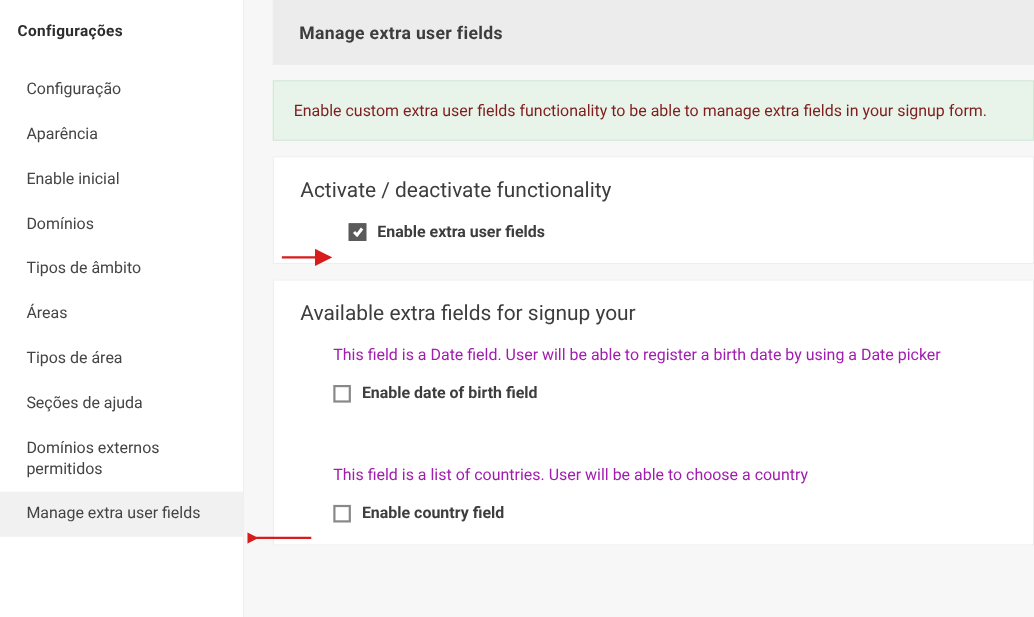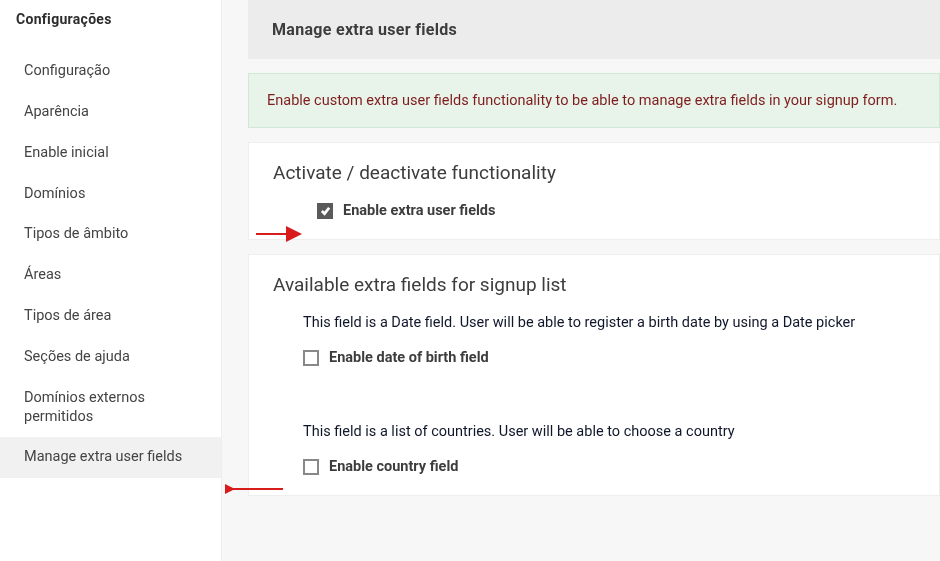--- a/index.html
+++ b/index.html
@@ -11,21 +11,21 @@
       height: 561px;
       overflow: hidden;
       position: relative;
     }
     .sidebar {
       width: 222px;
       background: #fff;
       float: left;
       height: 561px;
       border-right: 1px solid #eee;
-      padding-top: 8px;
+      padding-top: 18px;
     }
     .sidebar-title {
       font-weight: 700;
       font-size: 14px;
       letter-spacing: 0.3px;
       padding: 3px 16px 24px 16px;
       color: #2d2d2d;
     }
     .sidebar-item {
       padding: 11px 16px 11px 24px;
@@ -83,21 +83,21 @@
       padding-left: 44px;
       position: relative;
     }
     .checkbox-label {
       font-size: 14.5px;
       font-weight: 700;
       color: #3d3d3d;
     }
     .field-desc {
       font-size: 14.5px;
-      color: #0f172a;
+      color: #a21caf;
       padding-left: 30px;
       margin-bottom: 18px;
     }
     .field-block {
       margin-top: 12px;
     }
     .field-block + .field-block {
       margin-top: 57px;
     }
     .checkbox {
@@ -166,21 +166,21 @@
       <span class="checkbox checked">
         <svg viewBox="0 0 12 12">
             <polyline points="2,6.5 5,9.5 10,3"></polyline>
           </svg>
       </span>
       <span class="checkbox-label">Enable extra user fields</span>
     </div>
   </div>
 
   <div class="panel">
-    <div class="section-heading">Available extra fields for signup list</div>
+    <div class="section-heading">Available extra fields for signup your</div>
 
     <div class="field-block">
       <div class="field-desc">This field is a Date field. User will be able to register a birth date by using a Date picker</div>
       <div class="checkbox-row">
         <span class="checkbox">
           
         </span>
         <span class="checkbox-label">Enable date of birth field</span>
       </div>
     </div>

